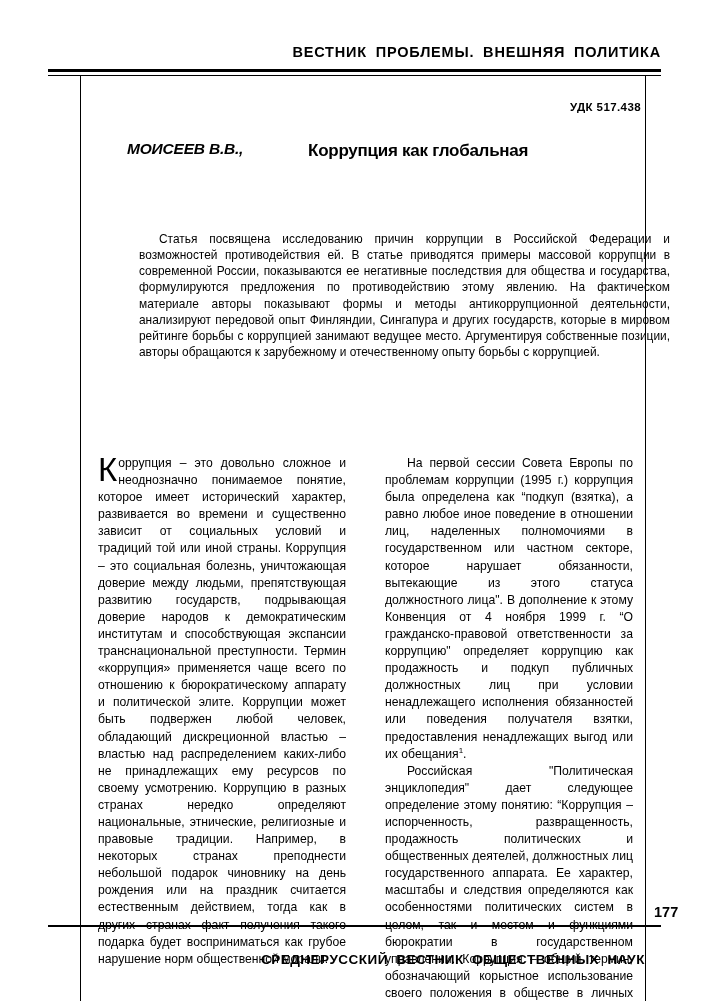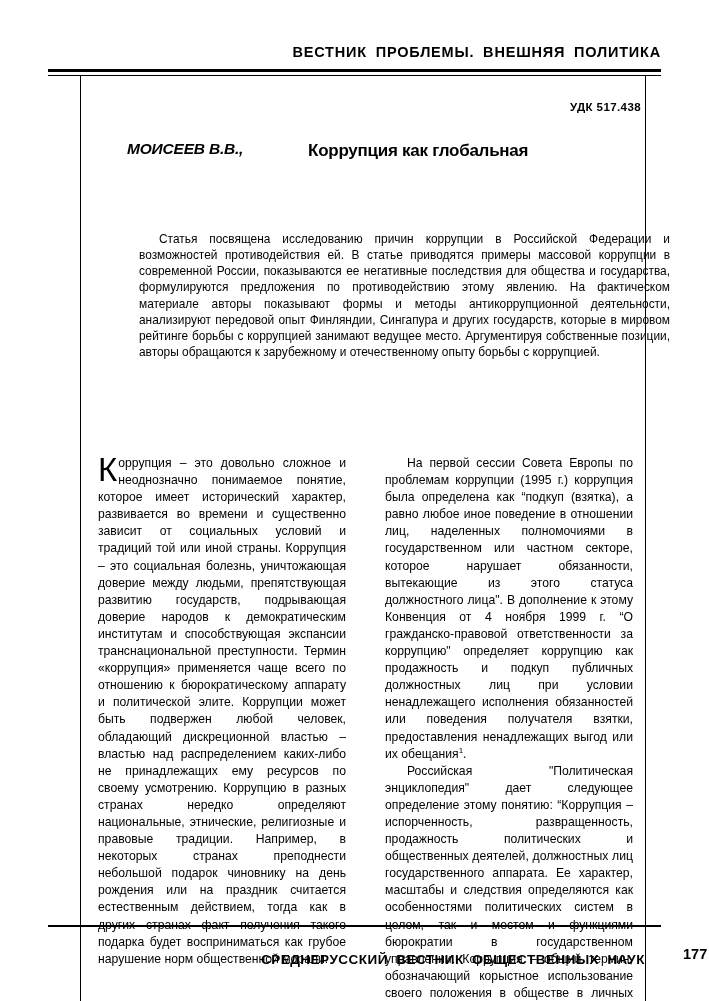--- a/index.html
+++ b/index.html
@@ -174,24 +174,23 @@
     text-align: right;
     font-size: 13.5px;
     font-weight: bold;
     letter-spacing: 0.5px;
     word-spacing: 4px;
     white-space: nowrap;
   }
   .page-number {
     position: absolute;
     left: 654px;
-    top: 946px;
+    top: 904px;
     font-size: 14.5px;
     font-weight: bold;
-    margin-left: 29px;
   }
 </style>
 </head>
 <body>
 
 <div class="running-head">ВЕСТНИК  ПРОБЛЕМЫ.  ВНЕШНЯЯ  ПОЛИТИКА</div>
 
 <div class="rule-top-thick"></div>
 <div class="rule-top-thin"></div>
 

